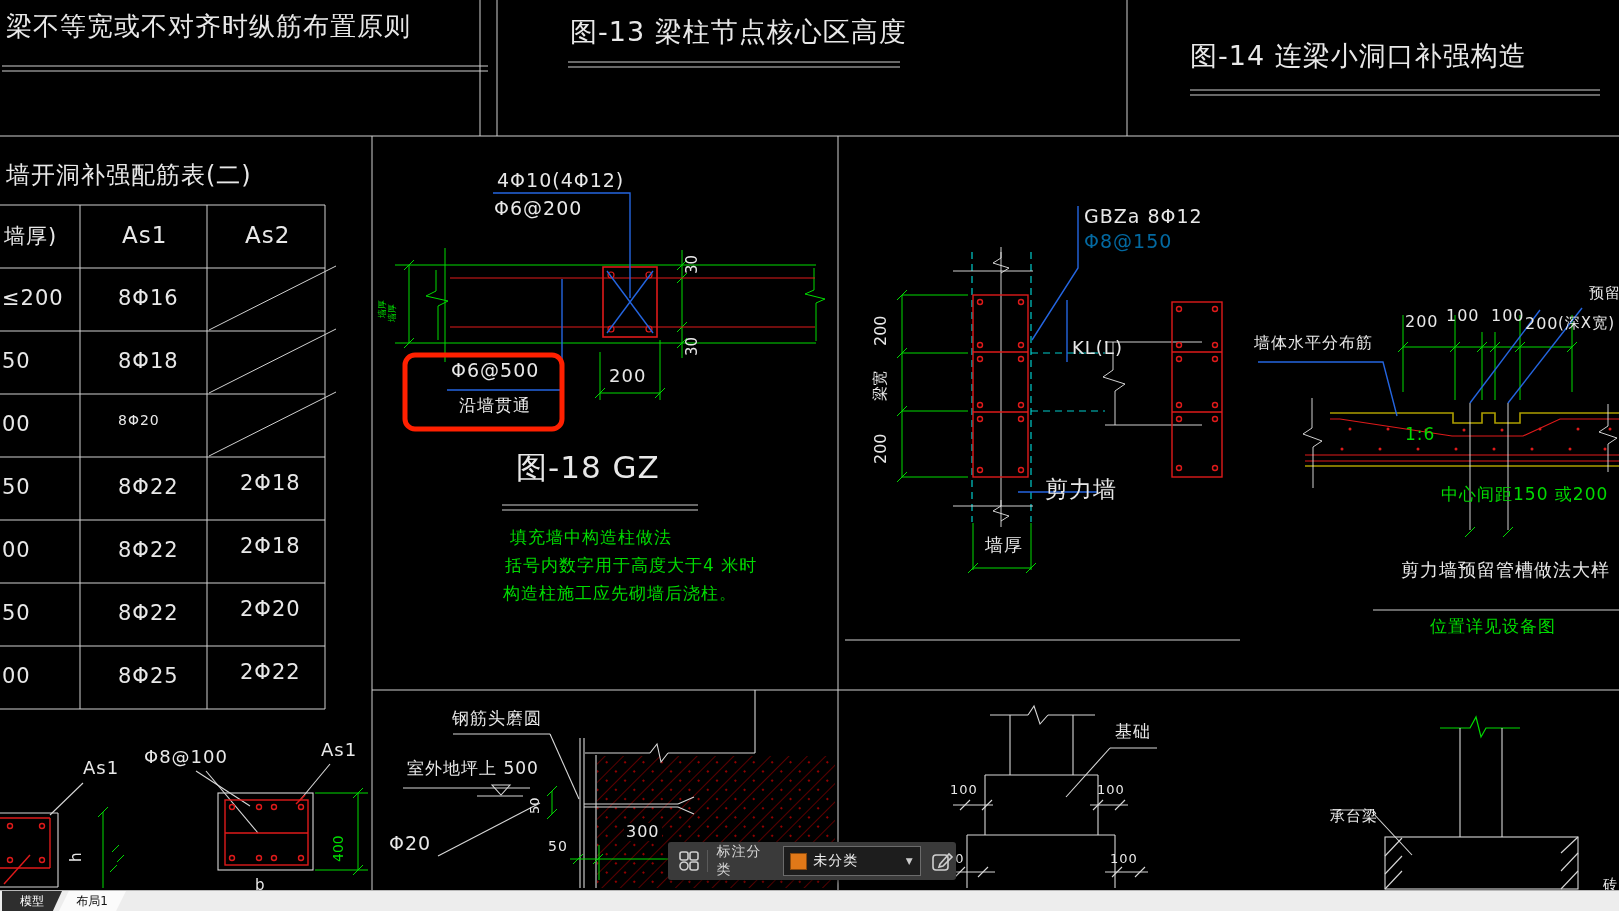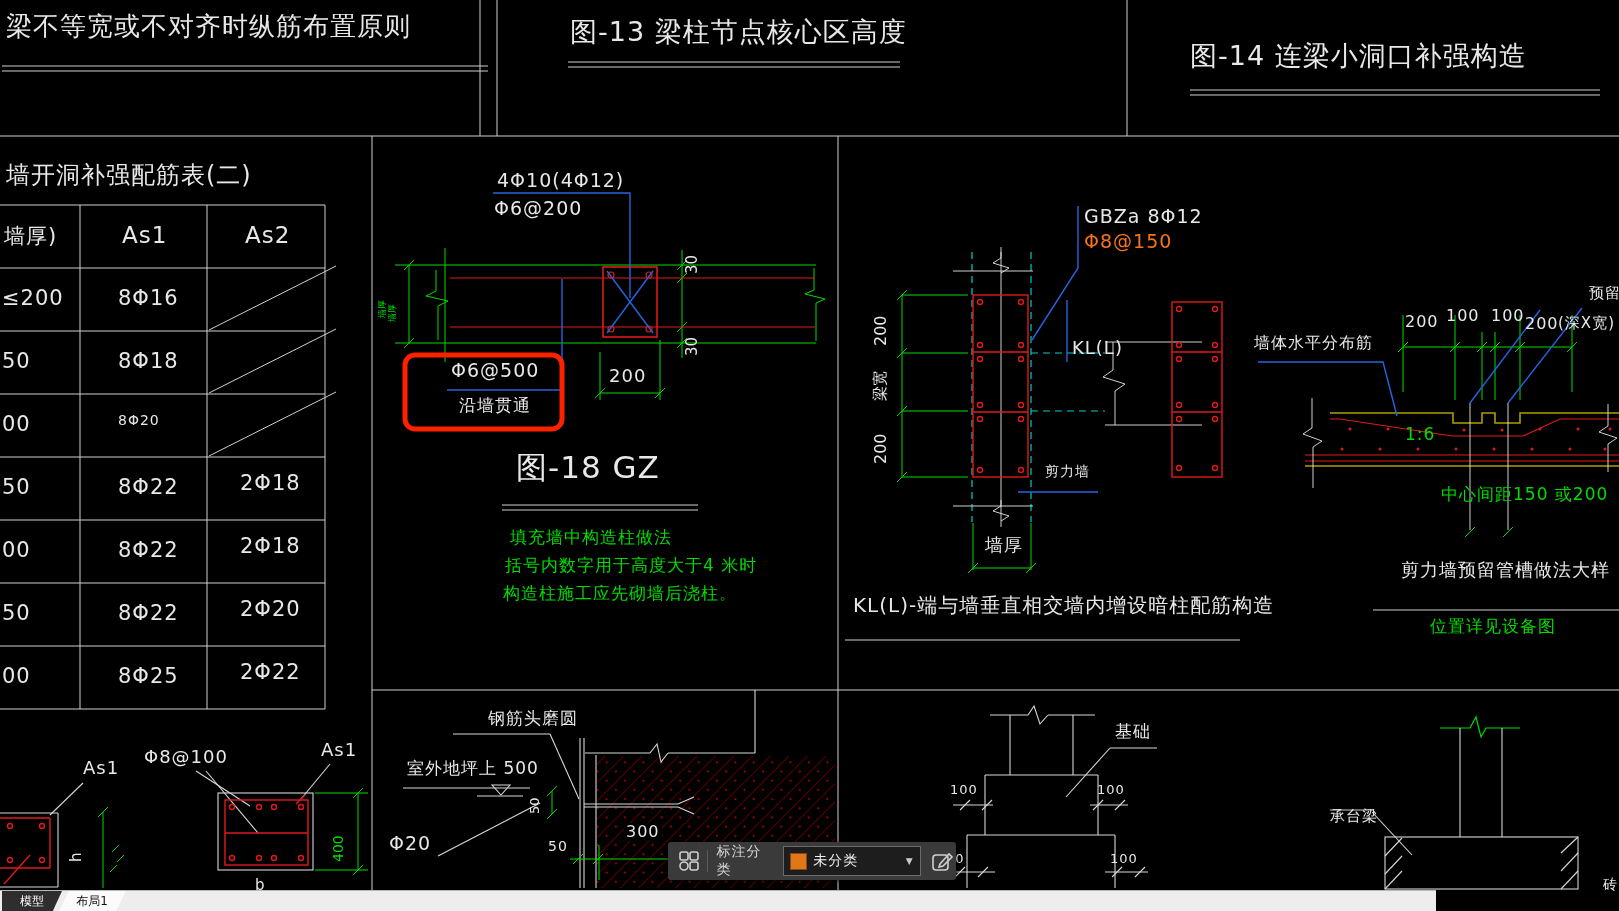--- a/index.html
+++ b/index.html
@@ -1,34 +1,34 @@
 <!DOCTYPE html>
 <html><head>
 <meta charset="utf-8">
 <style>
   html,body{margin:0;padding:0;background:#222;}
   #app{position:relative;width:1619px;height:911px;background:#000;overflow:hidden;font-family:"DejaVu Sans",sans-serif;}
   #cad{position:absolute;left:0;top:0;z-index:0;}
   .t{position:absolute;color:#e8e8e8;font-family:"DejaVu Sans",sans-serif;white-space:nowrap;line-height:1.15;z-index:2;letter-spacing:1px;}
   .g{color:#00db00;}
-  .r{color:#f97316;}
+  .r{color:#0369a1;}
   .rot{transform:rotate(-90deg);transform-origin:0 0;letter-spacing:0;}
   .bgblk{background:#000;padding:0 2px;}
   
   #toolbar{position:absolute;left:668px;top:842px;width:288px;height:38px;background:#3a3a3a;border-radius:3px;display:flex;align-items:center;z-index:5;box-shadow:0 1px 4px rgba(0,0,0,.6);}
   #toolbar .tb-icon{width:26px;height:26px;margin-left:8px;display:flex;align-items:center;justify-content:center;cursor:pointer;}
   #toolbar .tb-sep{width:1px;height:22px;background:#5a5a5a;margin:0 8px 0 6px;}
   #toolbar .tb-label{color:#d6d6d6;font-size:14px;letter-spacing:1px;}
   #dropdown{display:flex;align-items:center;margin-left:8px;width:138px;height:28px;background:#1d1d1d;border:1px solid #6b6b6b;cursor:pointer;}
   #swatch{width:15px;height:15px;margin-left:6px;flex:0 0 auto;}
   #dd-value{color:#f0f0f0;font-size:14px;margin-left:6px;flex:1;letter-spacing:1px;}
   #dd-caret{color:#cccccc;font-size:9px;margin-right:7px;}
   #edit-btn{width:28px;height:28px;margin-left:8px;display:flex;align-items:center;justify-content:center;cursor:pointer;}
   
-  #tabbar{position:absolute;left:0;top:890px;width:1436px;height:21px;background:#ededed;border-top:1px solid #b8b8b8;z-index:6;}
+  #tabbar{position:absolute;left:0;top:890px;width:1619px;height:21px;background:#ededed;border-top:1px solid #b8b8b8;z-index:6;}
   .tab{position:absolute;top:0;height:21px;line-height:21px;text-align:center;font-size:12px;cursor:pointer;}
   #tab-model{left:2px;width:60px;background:#2e2e2e;color:#ffffff;clip-path:polygon(0 0,100% 0,84% 100%,0 100%);}
   #tab-layout{left:58px;width:68px;background:#fbfbfb;color:#111;clip-path:polygon(16% 0,100% 0,84% 100%,0 100%);border-bottom:1px solid #999;}
 </style>
 </head>
 <body>
 
 <div id="app">
 
 <svg id="cad" width="1619" height="890" xmlns="http://www.w3.org/2000/svg">
@@ -414,44 +414,43 @@
 <div class="t g" style="left:510px;top:528px;font-size:17px;">填充墙中构造柱做法</div>
 <div class="t g" style="left:505px;top:556px;font-size:17px;">括号内数字用于高度大于4 米时</div>
 <div class="t g" style="left:503px;top:584px;font-size:17px;">构造柱施工应先砌墙后浇柱。</div>
 
 <div class="t" style="left:1084px;top:206px;font-size:19px;">GBZa 8Φ12</div>
 <div class="t r" style="left:1084px;top:231px;font-size:19px;">Φ8@150</div>
 <div class="t" style="left:1072px;top:300px;font-size:18px;margin-top:38px;">KL(L)</div>
 <div class="t rot" style="left:872px;top:346px;font-size:16px;">200</div>
 <div class="t rot" style="left:872px;top:401px;font-size:15px;">梁宽</div>
 <div class="t rot" style="left:872px;top:464px;font-size:16px;">200</div>
-<div class="t" style="left:1045px;top:463px;font-size:14px;">剪力墙</div>
+<div class="t" style="left:1045px;top:476px;font-size:23px;">剪力墙</div>
 <div class="t" style="left:985px;top:535px;font-size:18px;">墙厚</div>
-<div class="t" style="left:853px;top:594px;font-size:20px;">KL(L)-端与墙垂直相交墙内增设暗柱配筋构造</div>
 
 <div class="t" style="left:1254px;top:334px;font-size:16px;">墙体水平分布筋</div>
 <div class="t" style="left:1405px;top:313px;font-size:16px;">200</div>
 <div class="t" style="left:1446px;top:307px;font-size:16px;">100</div>
 <div class="t" style="left:1491px;top:307px;font-size:16px;">100</div>
 <div class="t" style="left:1525px;top:315px;font-size:16px;">200</div>
 <div class="t" style="left:1589px;top:285px;font-size:15px;">预留管</div>
 <div class="t" style="left:1558px;top:315px;font-size:15px;">(深X宽)</div>
 <div class="t g" style="left:1405px;top:425px;font-size:17px;">1:6</div>
 <div class="t g" style="left:1441px;top:485px;font-size:17px;">中心间距150 或200</div>
 <div class="t" style="left:1401px;top:560px;font-size:18px;">剪力墙预留管槽做法大样</div>
 <div class="t g" style="left:1430px;top:617px;font-size:17px;">位置详见设备图</div>
 
 <div class="t" style="left:83px;top:758px;font-size:18px;">As1</div>
 <div class="t" style="left:321px;top:740px;font-size:18px;">As1</div>
 <div class="t" style="left:144px;top:747px;font-size:18px;">Φ8@100</div>
 <div class="t rot" style="left:68px;top:862px;font-size:15px;">h</div>
 <div class="t rot g" style="left:330px;top:862px;font-size:14px;">400</div>
 <div class="t" style="left:255px;top:877px;font-size:15px;">b</div>
 
-<div class="t" style="left:452px;top:709px;font-size:17px;margin-left:36px;">钢筋头磨圆</div>
+<div class="t" style="left:452px;top:709px;font-size:17px;">钢筋头磨圆</div>
 <div class="t" style="left:407px;top:759px;font-size:17px;">室外地坪上 500</div>
 <div class="t rot" style="left:528px;top:814px;font-size:13px;">50</div>
 <div class="t" style="left:389px;top:833px;font-size:19px;">Φ20</div>
 <div class="t" style="left:548px;top:838px;font-size:14px;">50</div>
 <div class="t bgblk" style="left:624px;top:823px;font-size:16px;">300</div>
 
 <div class="t" style="left:1115px;top:722px;font-size:17px;">基础</div>
 <div class="t" style="left:950px;top:783px;font-size:13px;">100</div>
 <div class="t" style="left:1097px;top:783px;font-size:13px;">100</div>
 <div class="t" style="left:946px;top:852px;font-size:13px;">00</div>

